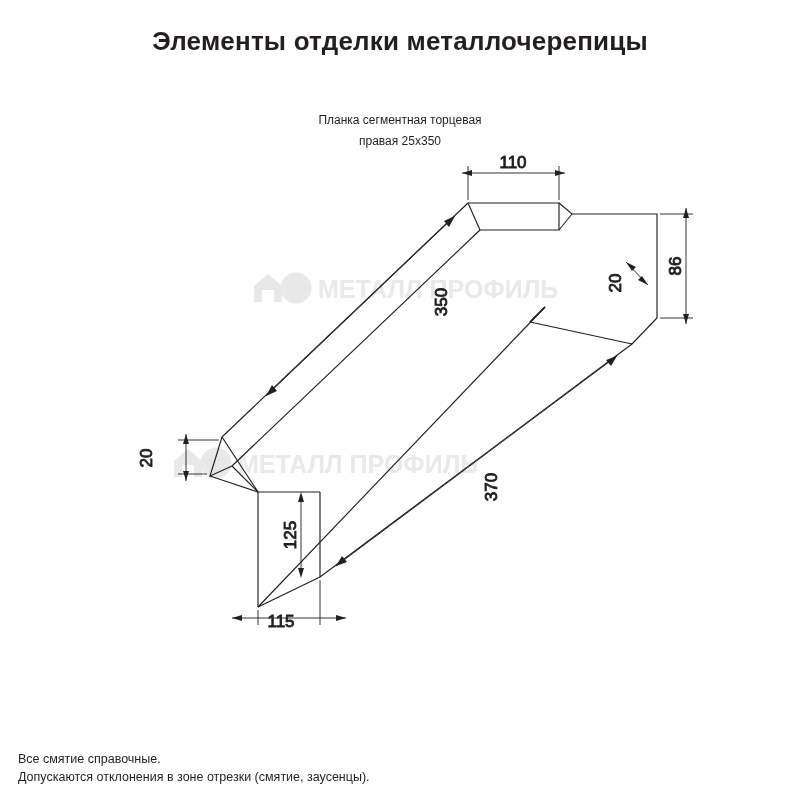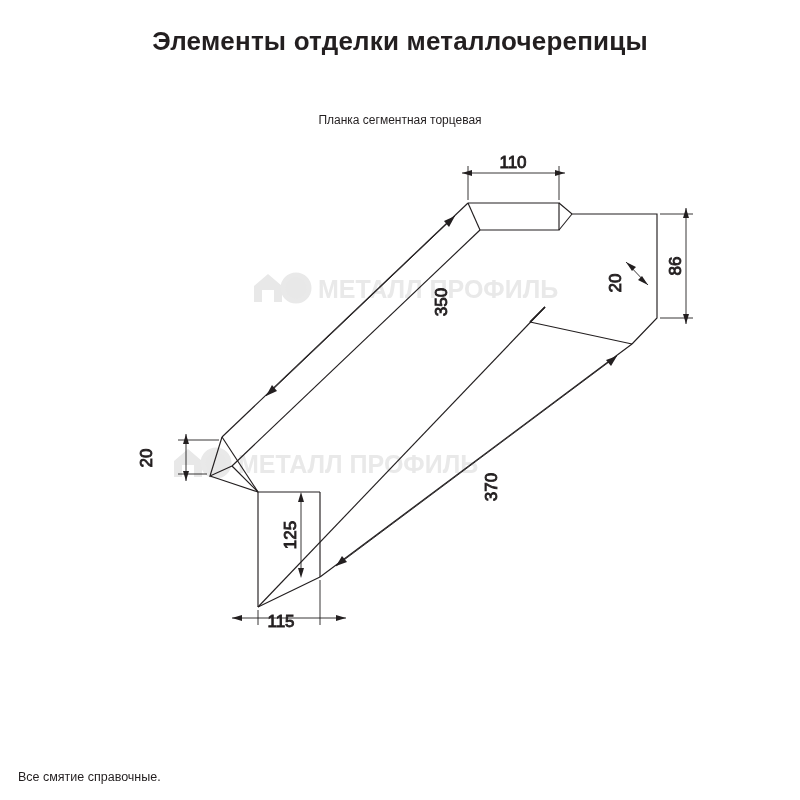--- a/index.html
+++ b/index.html
@@ -75,20 +75,21 @@
 </style>
 </head>
 <body>
 
 <div class="page">
 
   <div class="title">Элементы отделки металлочерепицы</div>
 
   <div class="subtitle">
     <div>Планка сегментная торцевая</div>
+    <div>правая 25х350</div>
   </div>
 
   <svg class="drawing" viewBox="0 0 800 800">
 
     <g opacity="1">
       <g transform="translate(250,272)">
         <path class="wm" d="M4 14 L18 2 L32 14 L32 30 L24 30 L24 18 L12 18 L12 30 L4 30 Z"></path>
         <circle class="wm" cx="46" cy="16" r="13" fill="none" stroke="#e9e9e9" stroke-width="5"></circle>
         <text class="wm-text" x="68" y="26">МЕТАЛЛ ПРОФИЛЬ</text>
       </g>
@@ -191,15 +192,16 @@
       <line x1="336" y1="566" x2="617" y2="356"></line>
       <path d="M336 566 L347 562 L342 556 Z" fill="#231f20" stroke="none"></path>
       <path d="M617 356 L606 360 L611 366 Z" fill="#231f20" stroke="none"></path>
       <text class="dimtext" x="497" y="487" text-anchor="middle" transform="rotate(-90 497 487)">370</text>
     </g>
 
   </svg>
 
   <div class="footnotes">
     <div>Все смятие справочные.</div>
+    <div>Допускаются отклонения в зоне отрезки (смятие, заусенцы).</div>
   </div>
 
 </div>
 
 </body></html>

